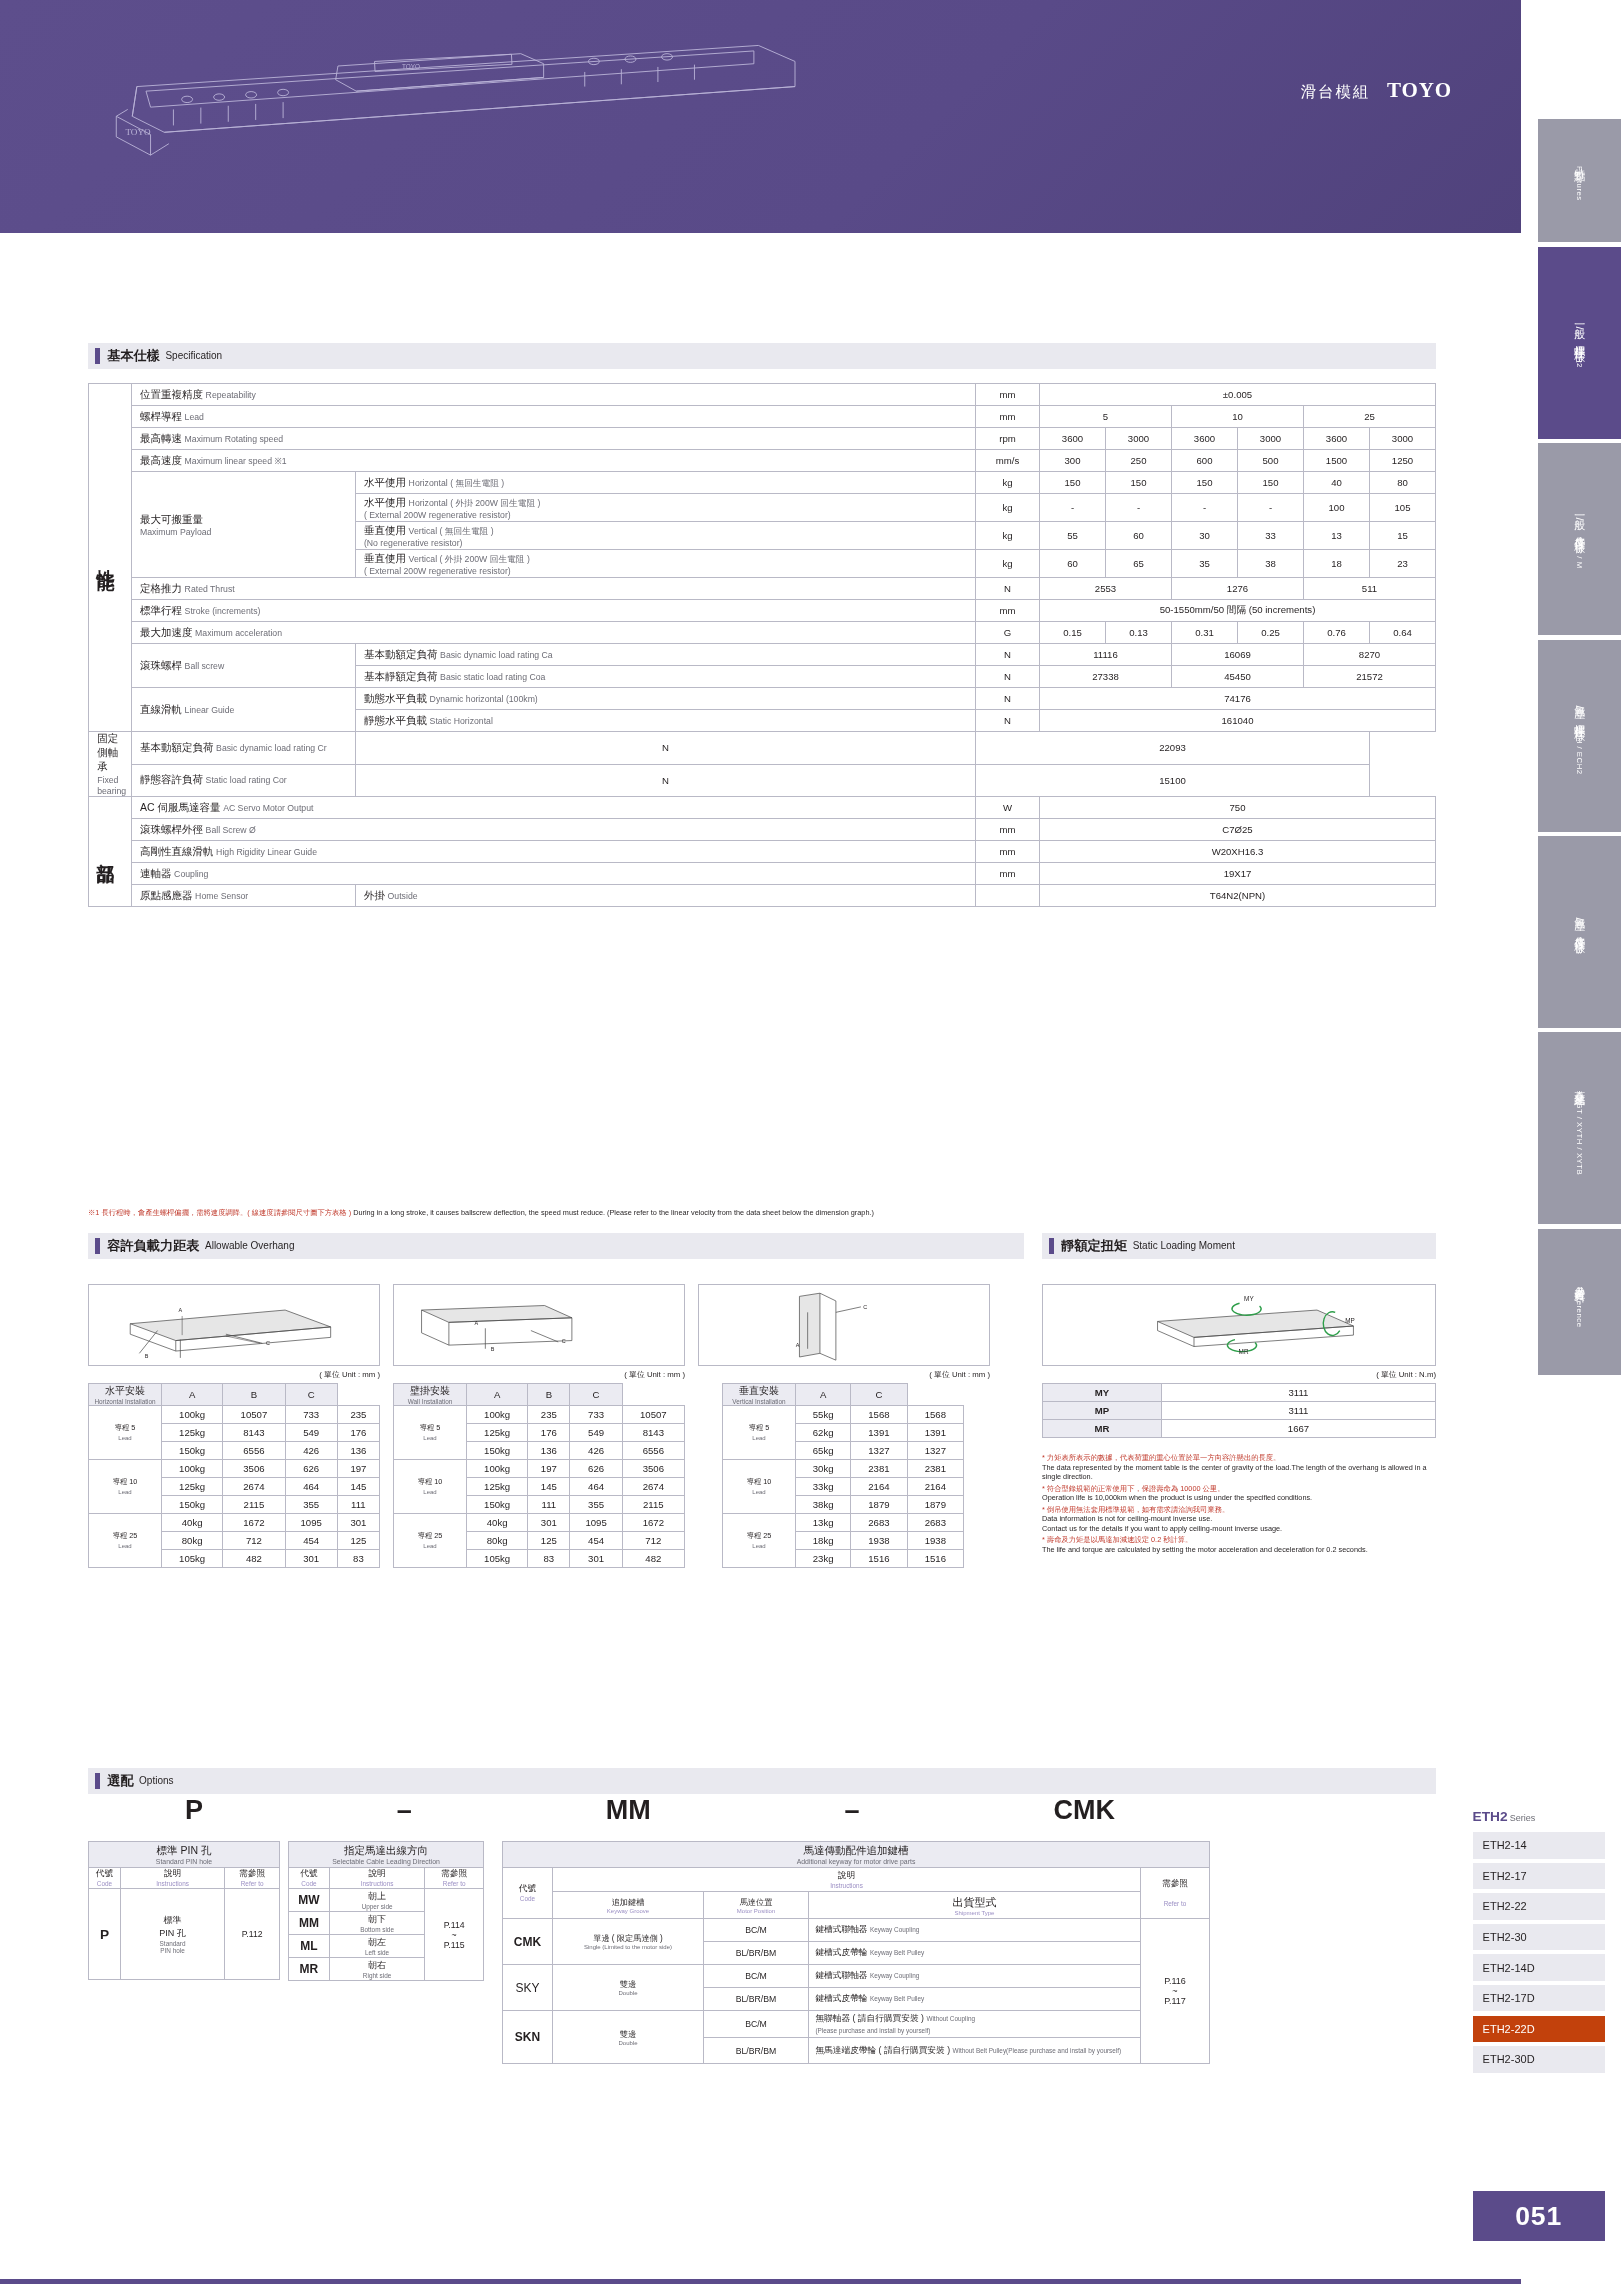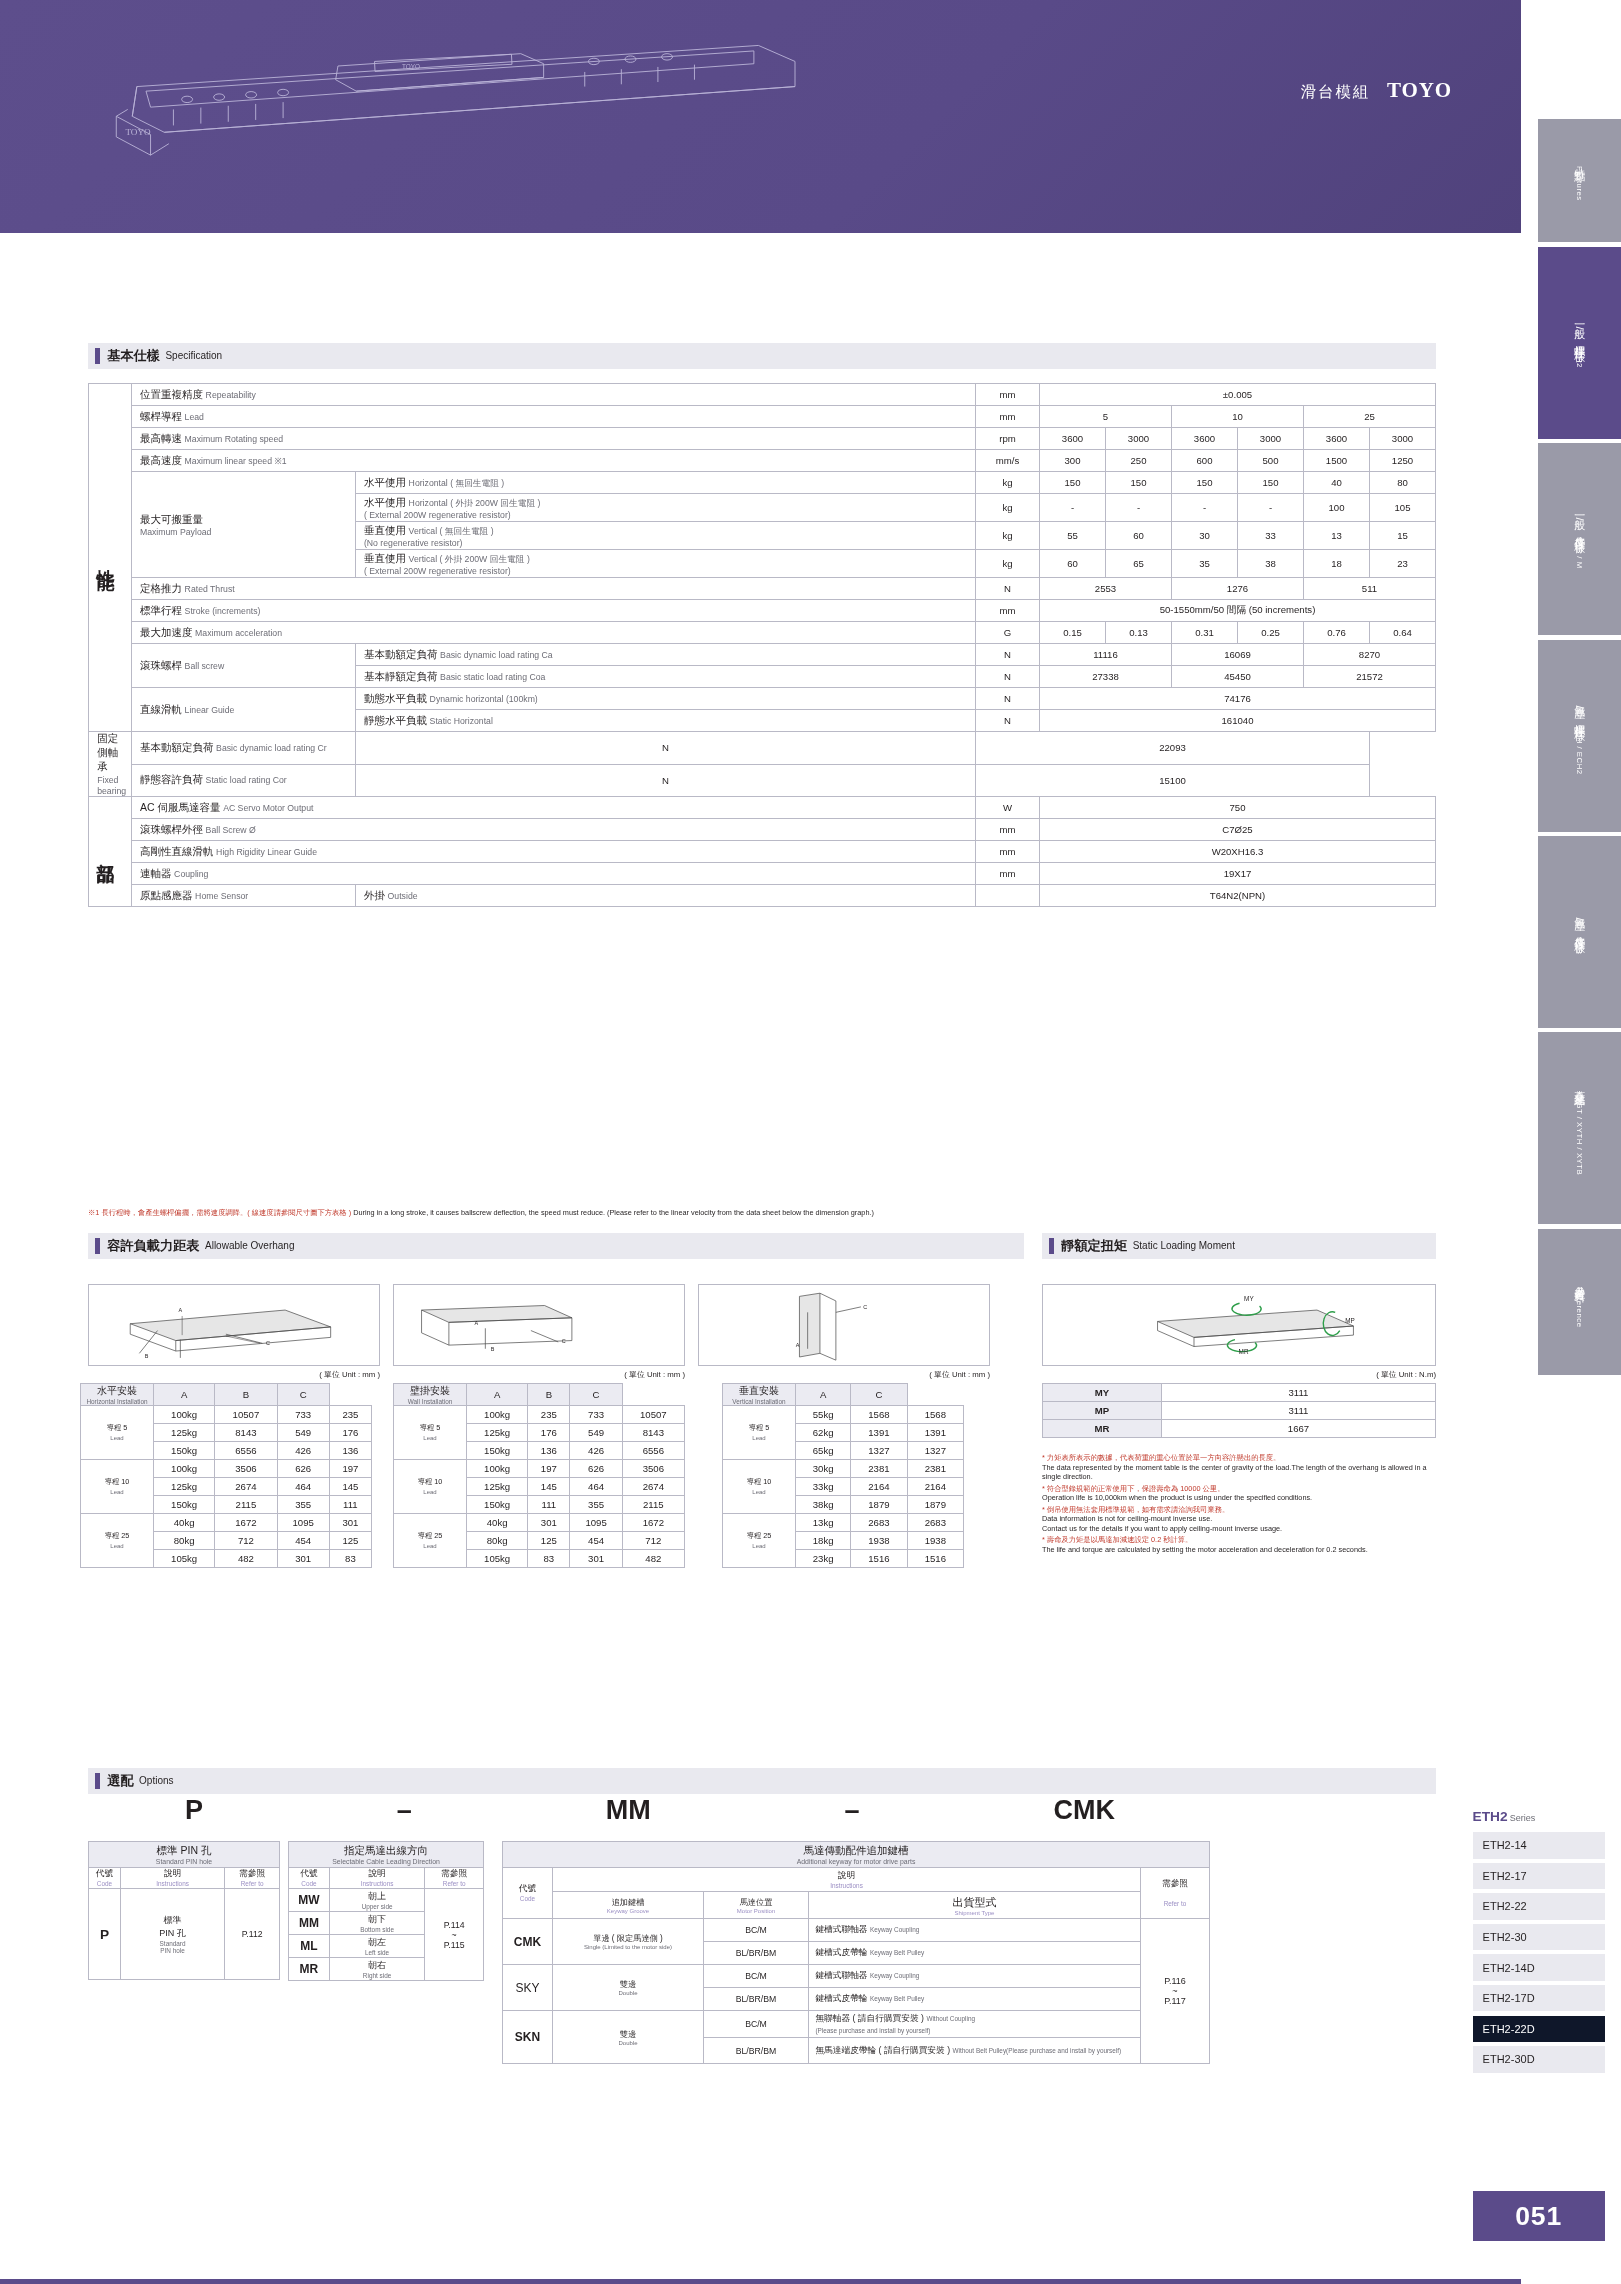--- a/index.html
+++ b/index.html
@@ -88,21 +88,21 @@
   .opt-table td, .opt-table th { border:0.5px solid #b9b9c6; text-align:center; padding:0.9px 2.7px; font-weight:normal; }
   .hdrcell { background:#ebebf2; }
   .bigletter { font-size:27px; font-weight:bold; }
 
   
   .modellist { position:absolute; right:16.4px; width:132px; }
   .modelitem {
     height:26.5px; background:#e9e9ef; margin-bottom:4.1px;
     display:flex; align-items:center; padding-left:10px; font-size:11px; color:#231f20;
   }
-  .modelitem.active { background:#0f172a; color:#fff; }
+  .modelitem.active { background:#c2410c; color:#fff; }
   .page-badge {
     position:absolute; right:16.4px; bottom:43px; width:132px; height:50px;
     background:#5b4b8a; color:#fff; display:flex; align-items:center; justify-content:center;
     font-size:26.5px; font-weight:bold; letter-spacing:0.9px;
   }
   .footline { position:absolute; left:0; bottom:0; width:1521px; height:4.6px; background:#5b4b8a; }
 </style>
 </head>
 <body>
 
@@ -545,21 +545,21 @@
     </g>
     <g font-size="14" fill="#231f20" font-family="Liberation Sans, sans-serif">
       <text x="440" y="36">MY</text>
         <text x="428" y="152">MR</text>
         <text x="662" y="84">MP</text>
     </g>
   </svg>
 </div>
 <div class="unit" style="position:absolute;left:1042px;top:1369px;width:394px;">( 單位 Unit : N.m)</div>
 
-<div style="position:absolute;left:80px;top:1383px;width:292px;">
+<div style="position:absolute;left:88px;top:1383px;width:292px;">
   <table class="mini-table" style="width:292px;">
     <tbody>
         <tr>
       <td style="width:73px;background:#ebebf2;">
         <div style="font-size:10px;">水平安裝</div>
         <div style="font-size:6.4px;color:#6d6d76;">Horizontal Installation</div>
       </td>
       <td style="background:#ebebf2;">A</td>
       <td style="background:#ebebf2;">B</td>
       <td style="background:#ebebf2;">C</td>

